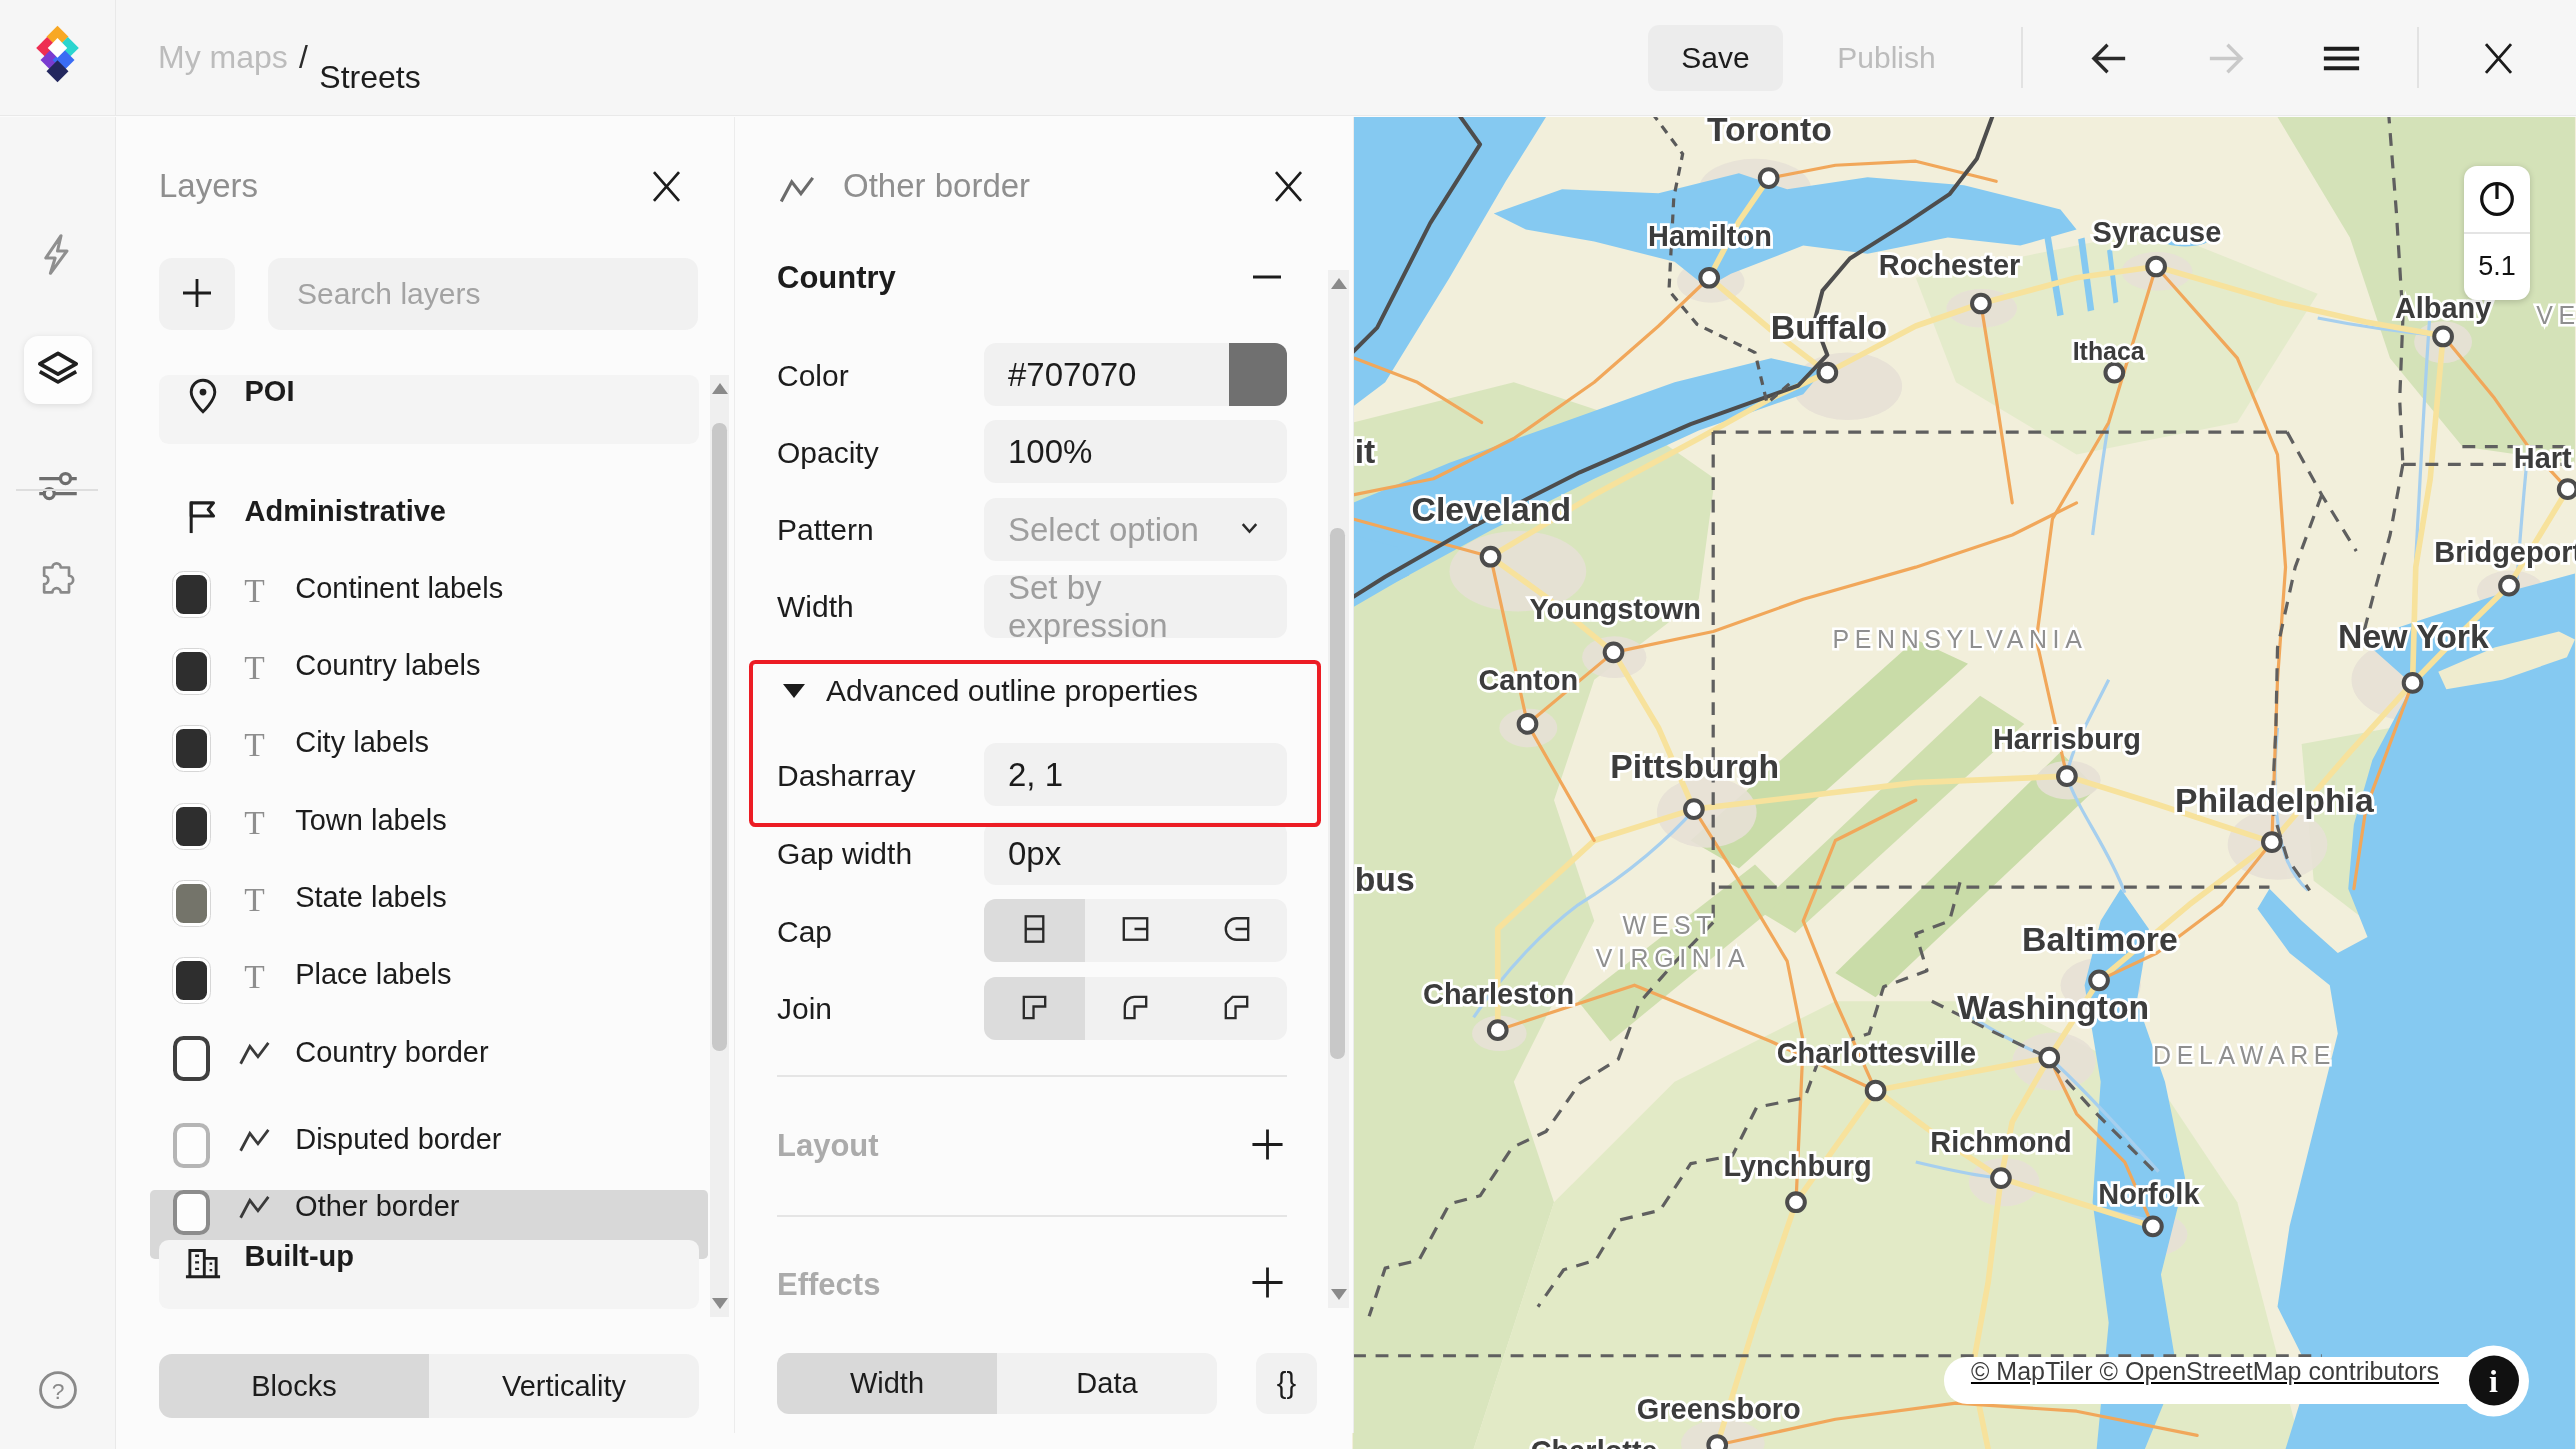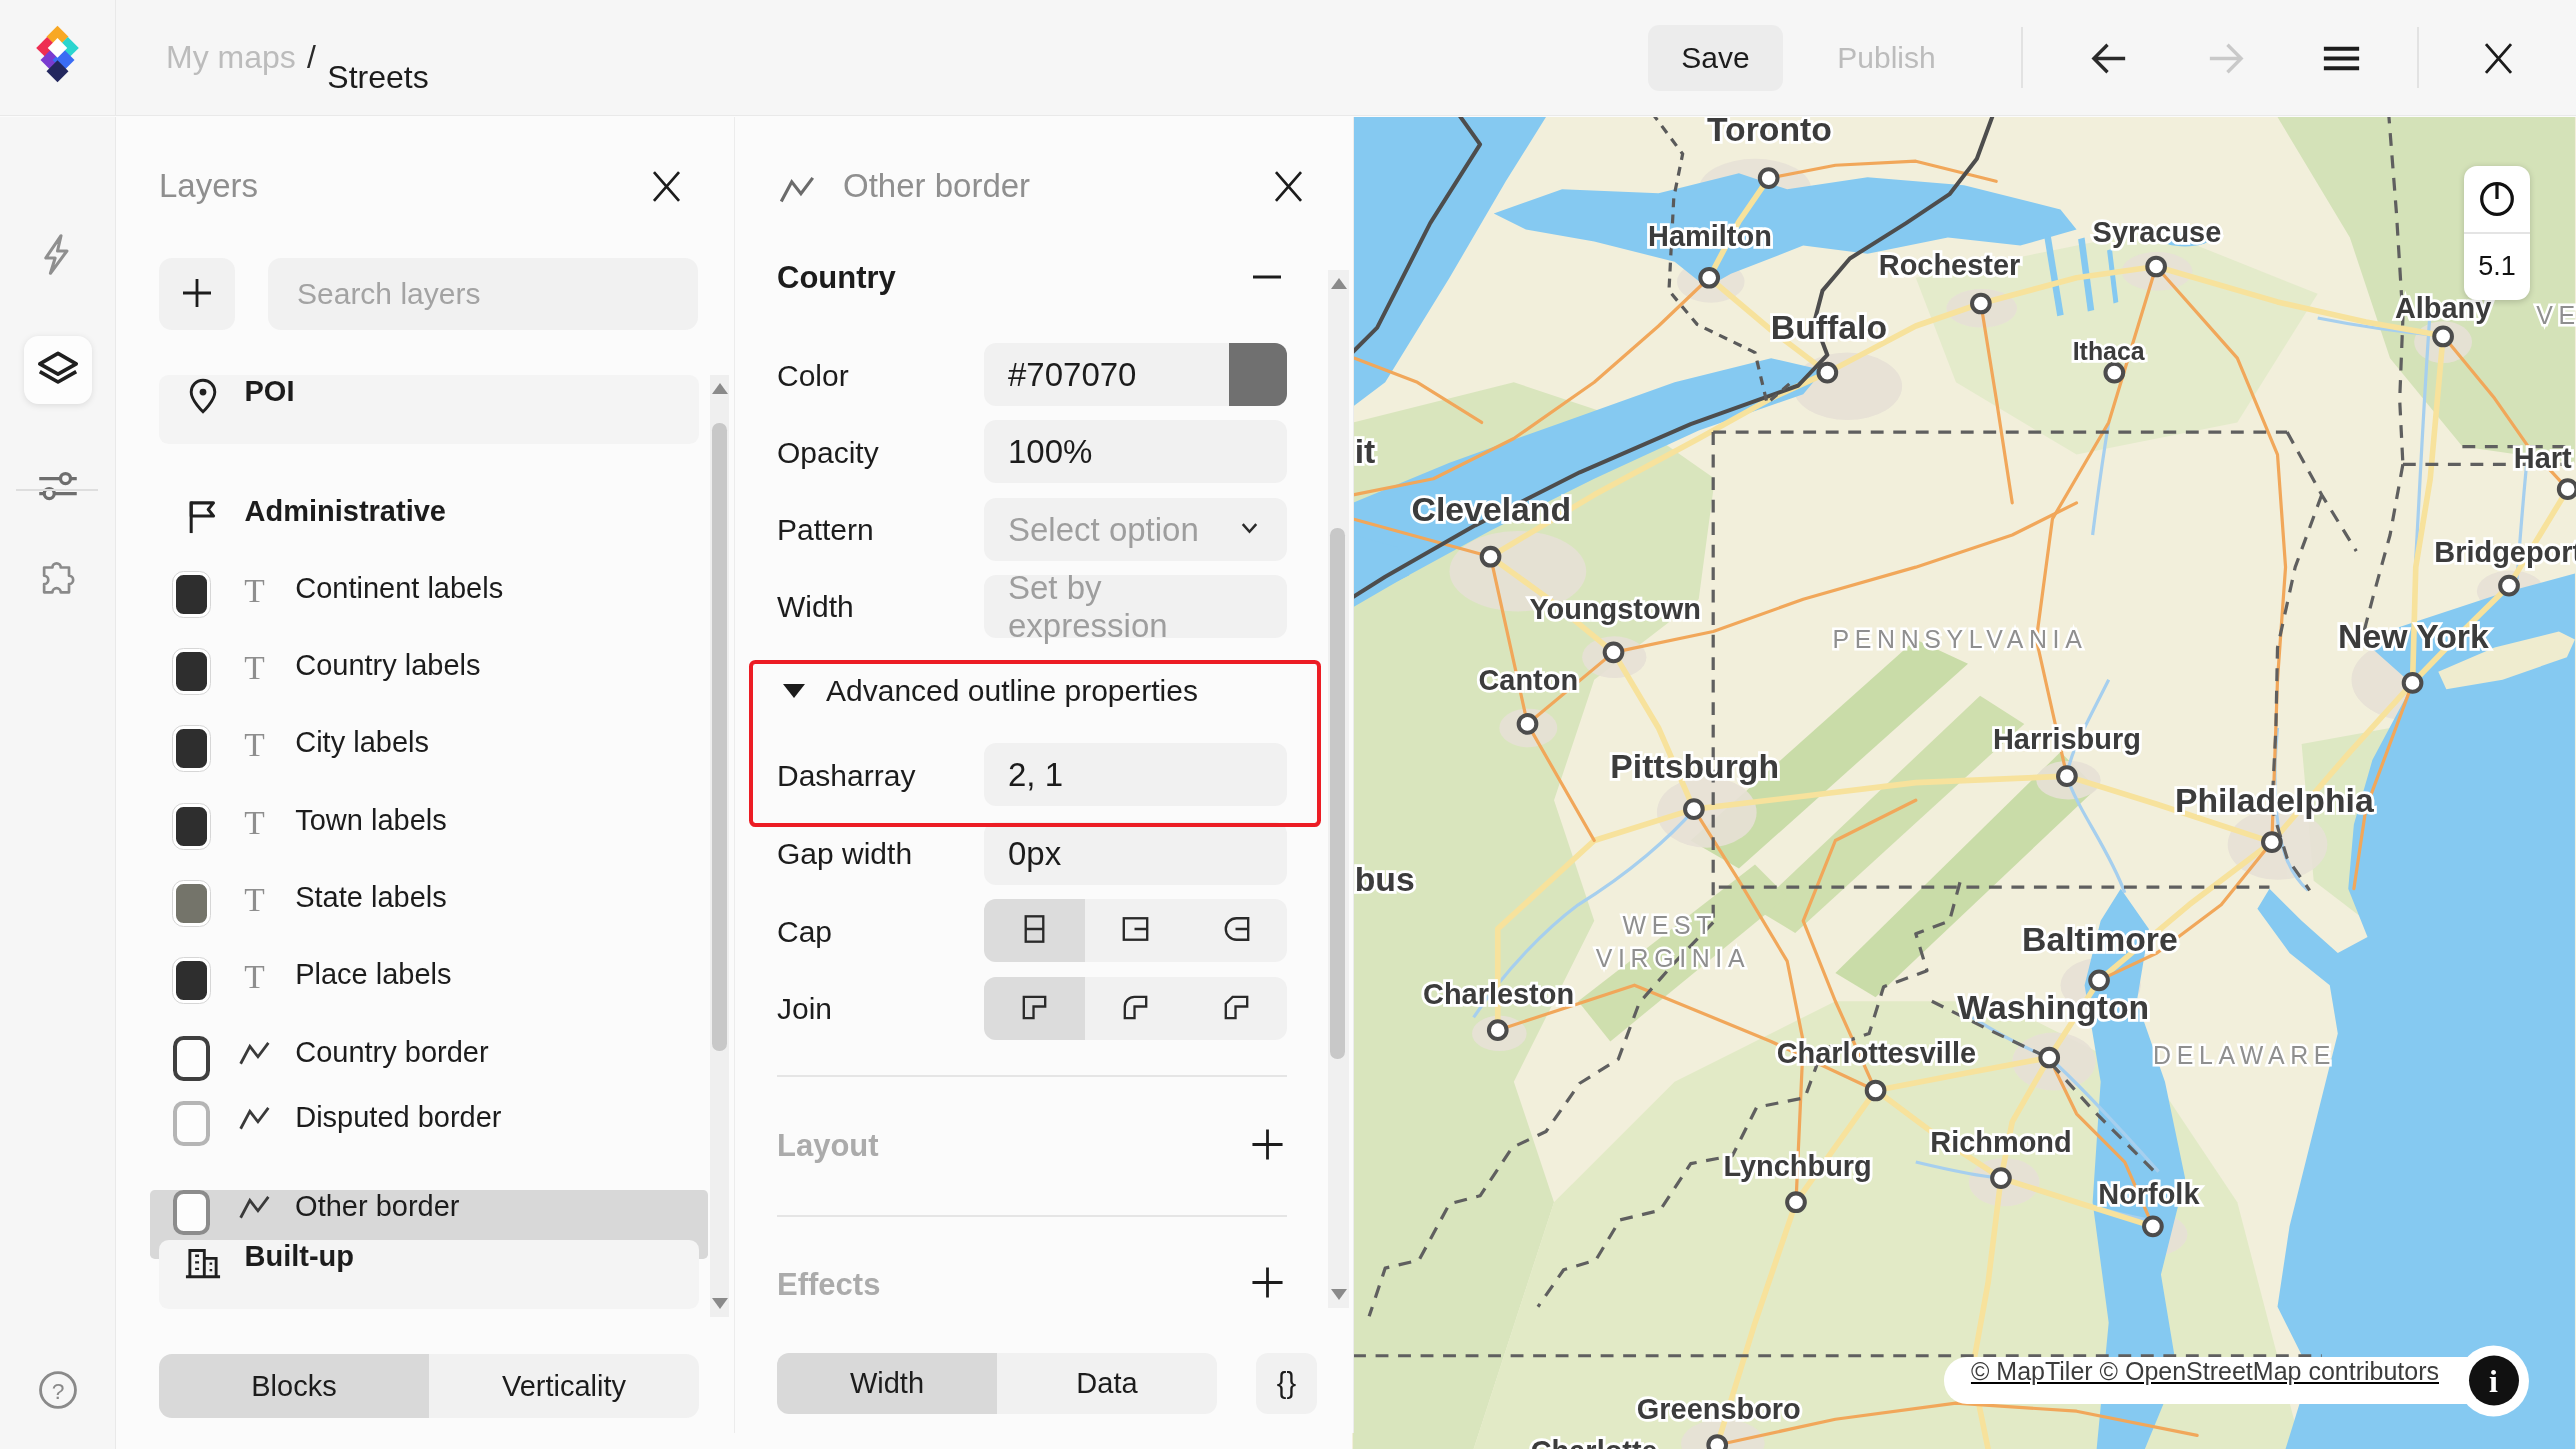--- a/index.html
+++ b/index.html
@@ -2,21 +2,21 @@
 <html style="font-size:13px"><head>
 <meta charset="utf-8">
 <style>
   html,body{margin:0;padding:0;background:#f6f6f6;font-family:"Liberation Sans",sans-serif;}
   #app{position:relative;width:2576px;height:1449px;overflow:hidden;background:#fbfbfb;}
 
   
   #topbar{position:absolute;left:0;top:0;width:2576px;height:115px;background:#f6f6f6;border-bottom:1.6px solid #e9e9e9;z-index:30;}
   #logo-cell{position:absolute;left:0;top:0;width:115px;height:115px;border-right:1.6px solid #e9e9e9;display:flex;align-items:center;justify-content:center;cursor:pointer;}
   #breadcrumb{position:absolute;left:158px;top:0;height:115px;display:flex;align-items:center;font-size:32px;}
-  #breadcrumb .parent{color:#bcbcbc;margin-left:8px;}
+  #breadcrumb .parent{color:#bcbcbc;}
   #breadcrumb .sep{color:#2b2b2b;margin:0 11.3px;}
   #breadcrumb .current{color:#1c1c1c;margin-top:39px;}
   .tb-btn{position:absolute;top:25px;height:66px;border-radius:11.3px;display:flex;align-items:center;justify-content:center;font-size:30px;cursor:pointer;}
   #save-btn{left:1648px;width:135px;background:#ececec;color:#1c1c1c;}
   #publish-btn{left:1810px;width:153px;color:#bcbcbc;background:transparent;}
   .tb-divider{position:absolute;top:26.6px;height:61px;width:1.6px;background:#e2e2e2;}
   .tb-icon{position:absolute;top:31px;width:55px;height:55px;display:flex;align-items:center;justify-content:center;cursor:pointer;}
 
   
   #rail{position:absolute;left:0;top:117px;width:115px;height:1332px;background:#f6f6f6;border-right:1.6px solid #e9e9e9;z-index:25;}
@@ -271,21 +271,21 @@
             </svg></span>
           <span class="layer-label">Place labels</span>
         </div>
         <div class="layer-row kind-layer" style="top: 919px;">
           <div class="swatch outline" style="border-color: rgb(63, 63, 63);"></div>
           <span class="t-icon"><svg viewBox="0 0 32 32">
               <path d="M4 24 12 9l7 9 9-12" fill="none" stroke="#3a3a3a" stroke-width="2.4"></path>
             </svg></span>
           <span class="layer-label">Country border</span>
         </div>
-        <div class="layer-row kind-layer" style="top: 984px;">
+        <div class="layer-row kind-layer" style="top: 1006px;">
           <div class="swatch outline" style="border-color: rgb(181, 181, 181);"></div>
           <span class="t-icon"><svg viewBox="0 0 32 32">
               <path d="M4 24 12 9l7 9 9-12" fill="none" stroke="#3a3a3a" stroke-width="2.4"></path>
             </svg></span>
           <span class="layer-label">Disputed border</span>
         </div>
         <div class="layer-row kind-layer selected" style="top: 1073px;">
           <div class="swatch outline" style="border-color: rgb(140, 140, 140);"></div>
           <span class="t-icon"><svg viewBox="0 0 32 32">
               <path d="M4 24 12 9l7 9 9-12" fill="none" stroke="#3a3a3a" stroke-width="2.4"></path>

